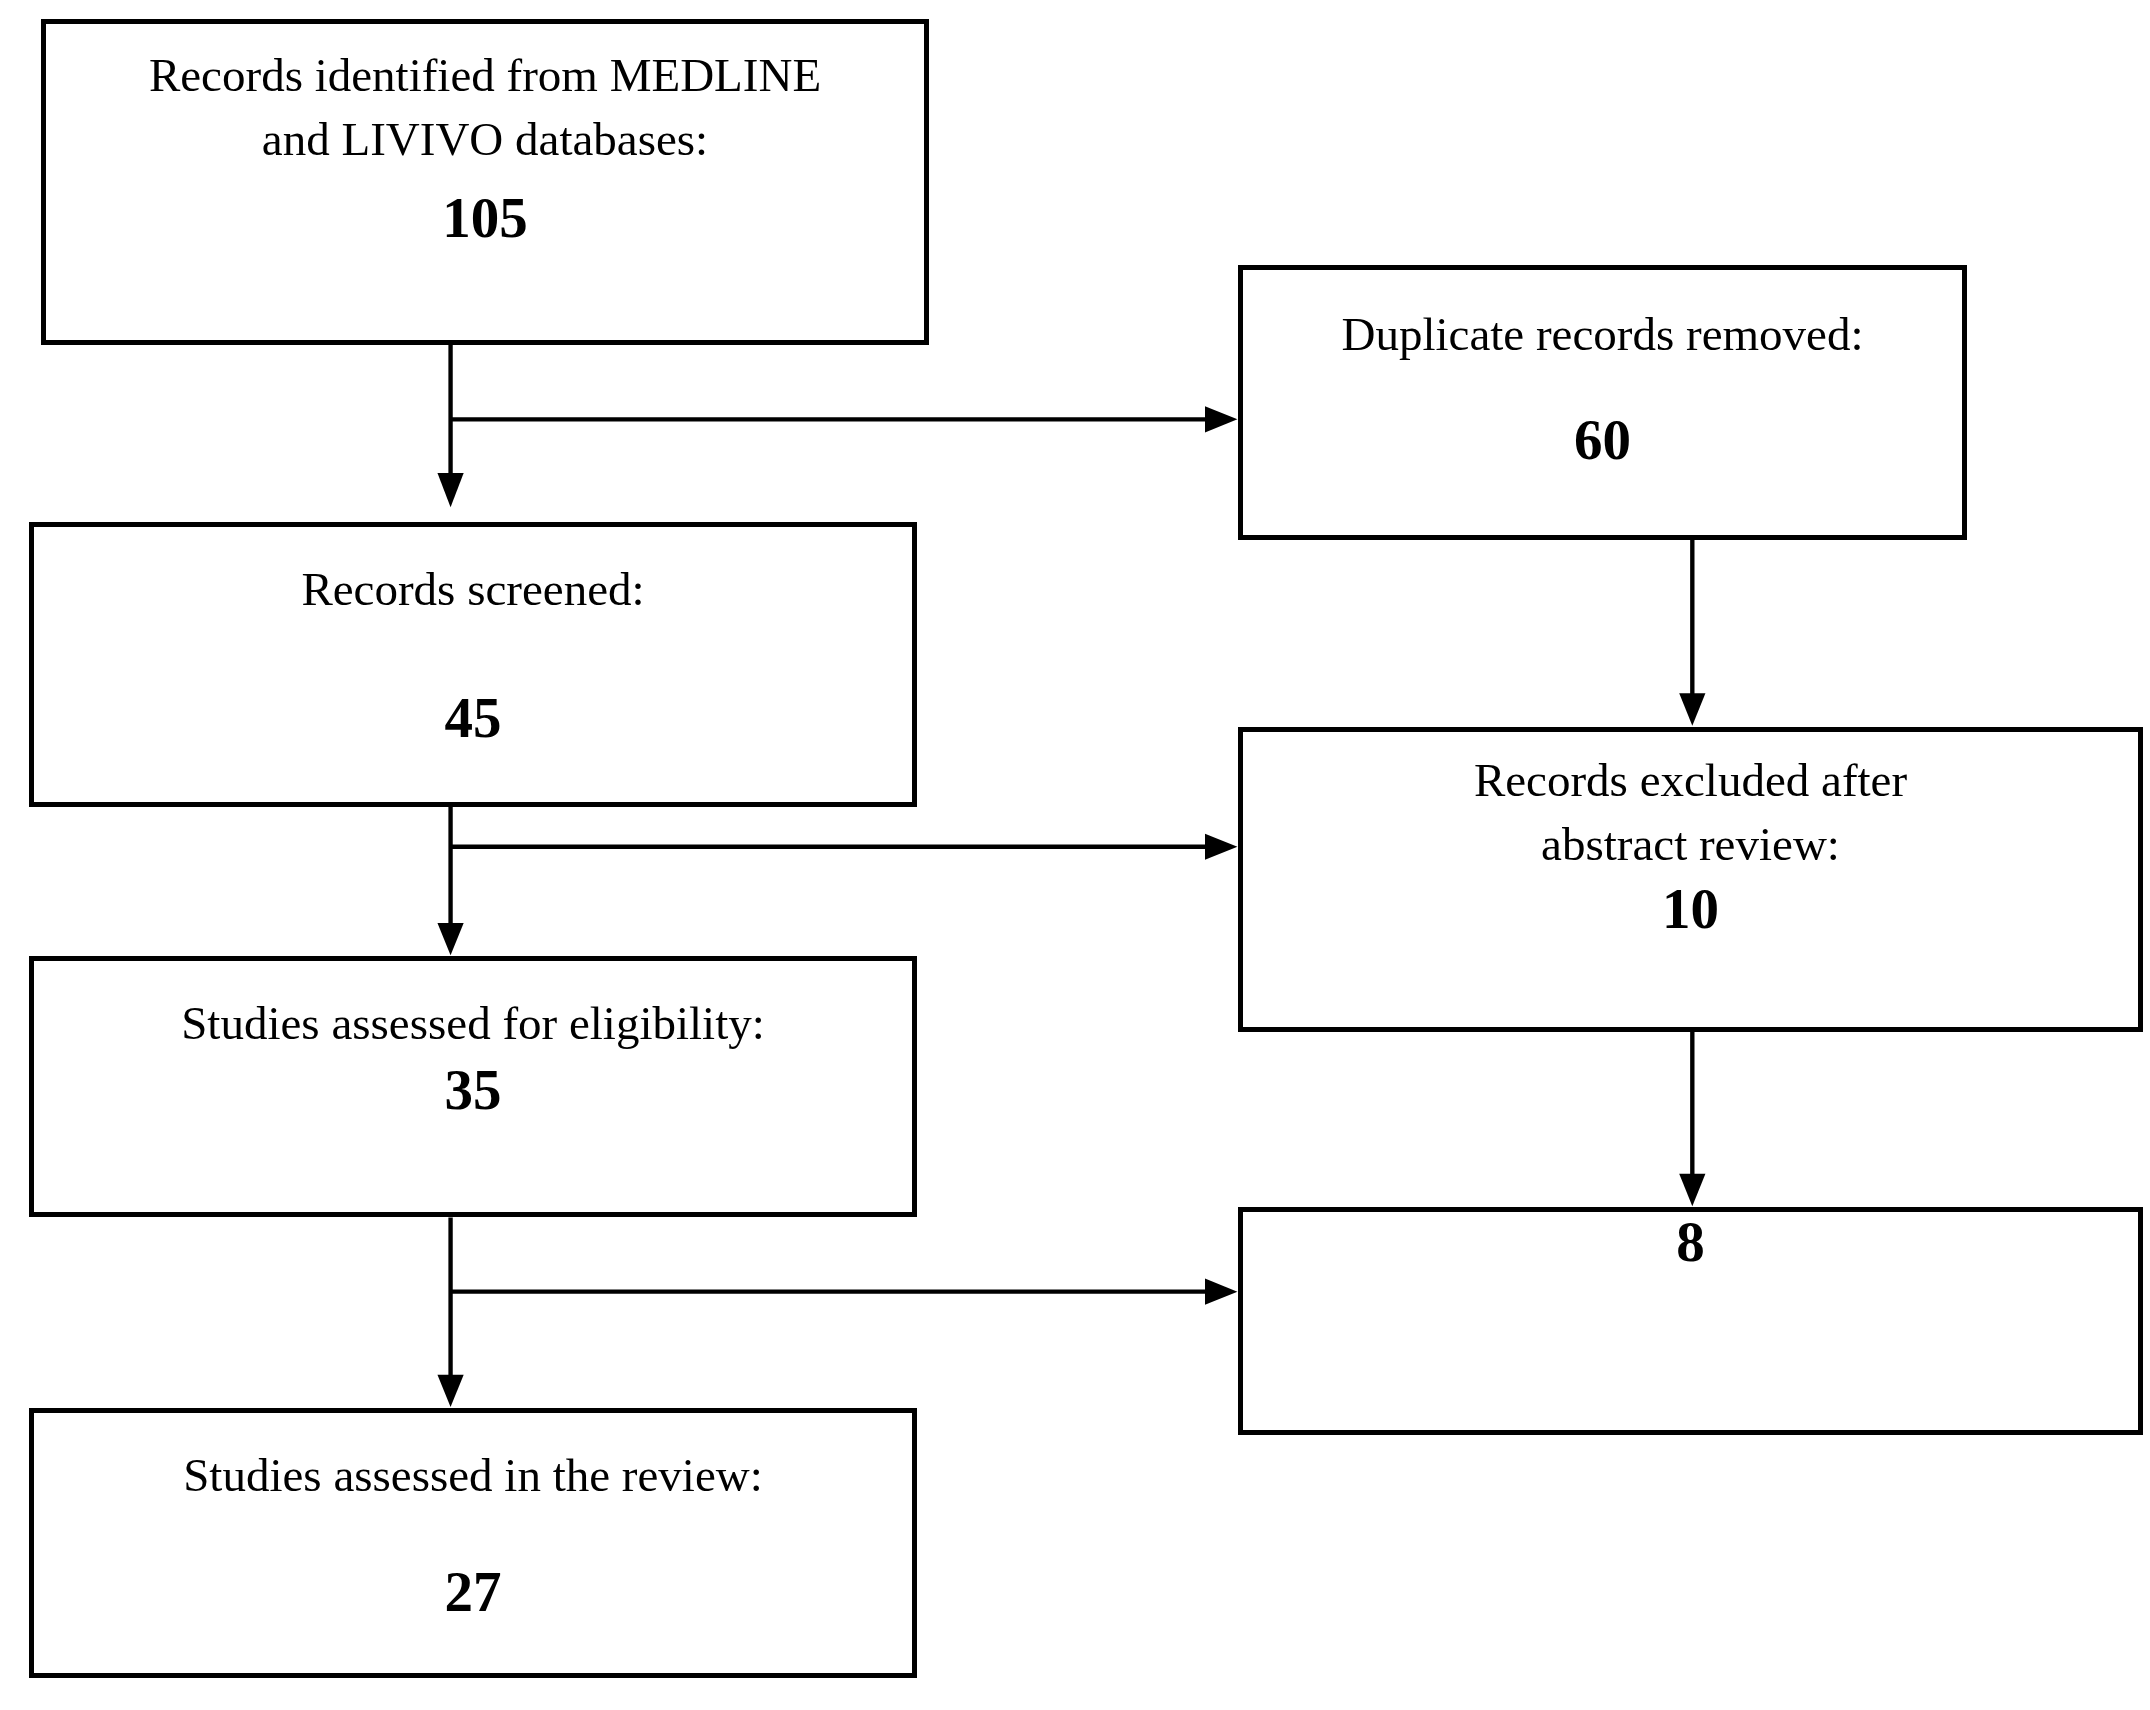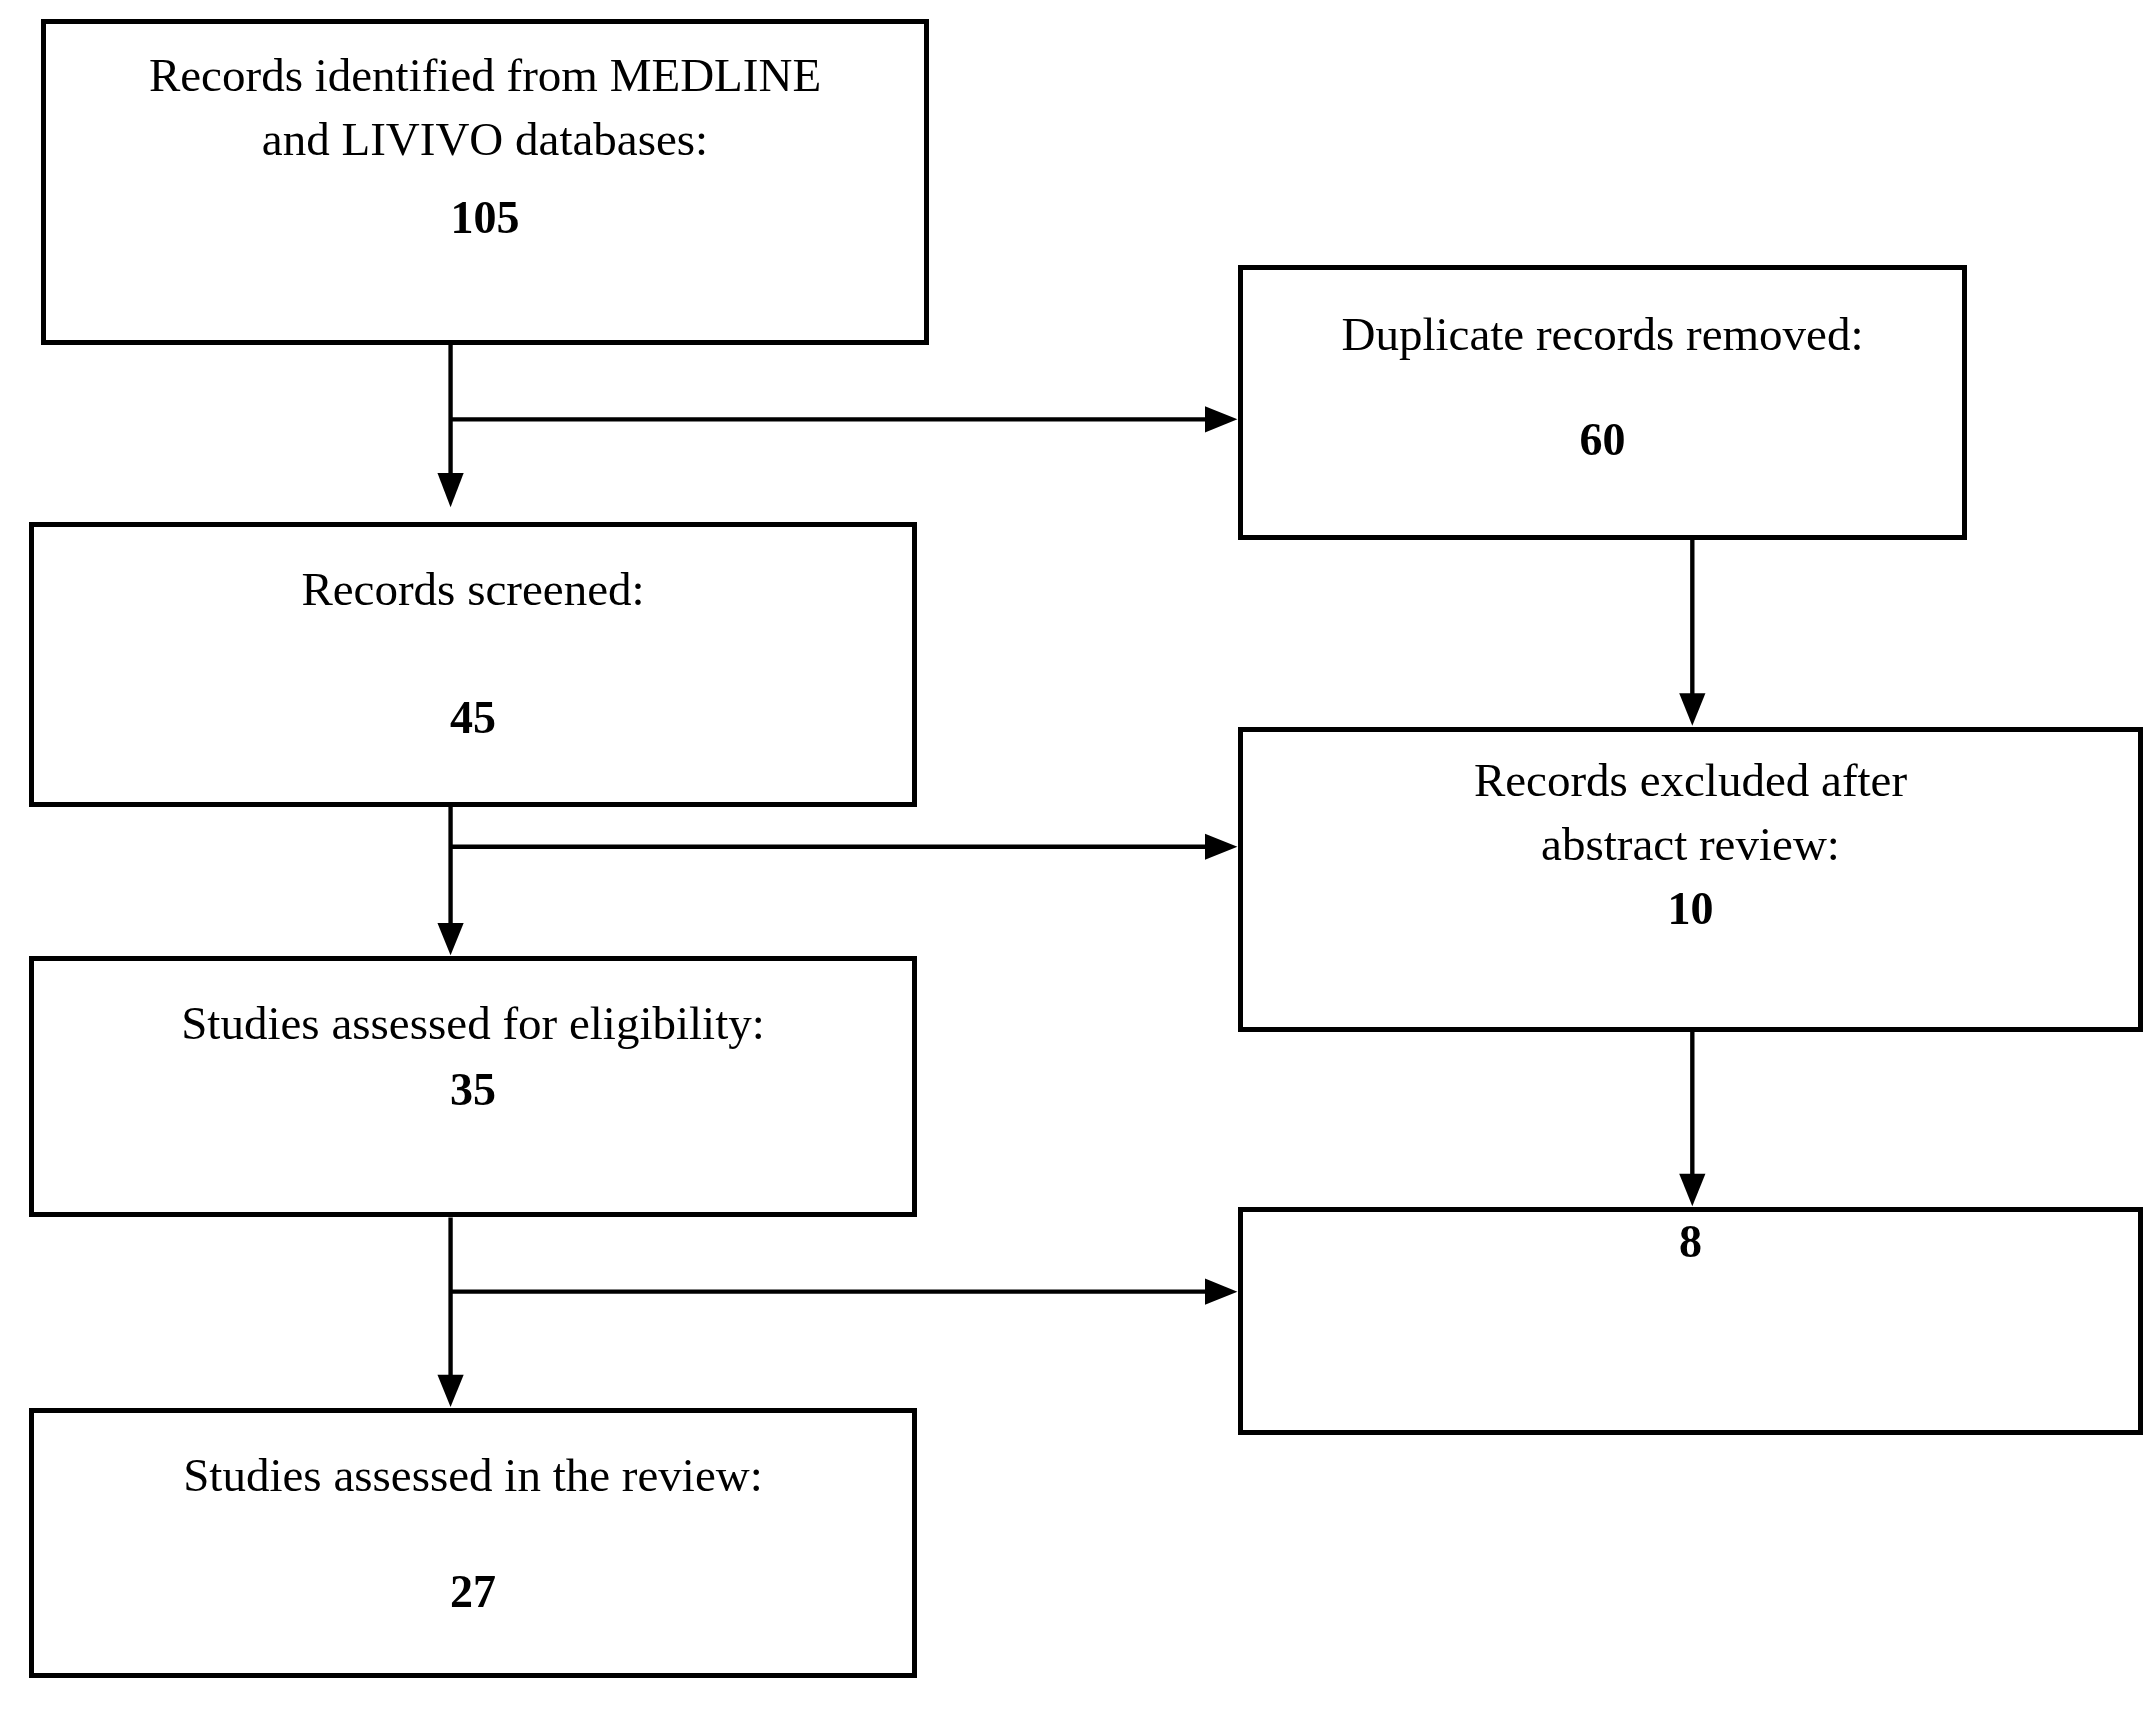--- a/index.html
+++ b/index.html
@@ -32,21 +32,21 @@
   }
   .box-label {
     font-size: 47px;
     line-height: 64px;
   }
   .box-label .line {
     display: block;
     white-space: nowrap;
   }
   .box-count {
-    font-size: 46px;
+    font-size: 57px;
     font-weight: bold;
     line-height: 69px;
   }
   
   .b-identified .box-label        { padding-top: 18.7px; }
   .b-identified .box-count        { margin-top: 12.5px; }
   .b-screened .box-label          { padding-top: 30px; }
   .b-screened .box-count          { margin-top: 62px; }
   .b-eligibility .box-label       { padding-top: 30px; }
   .b-eligibility .box-count       { }

